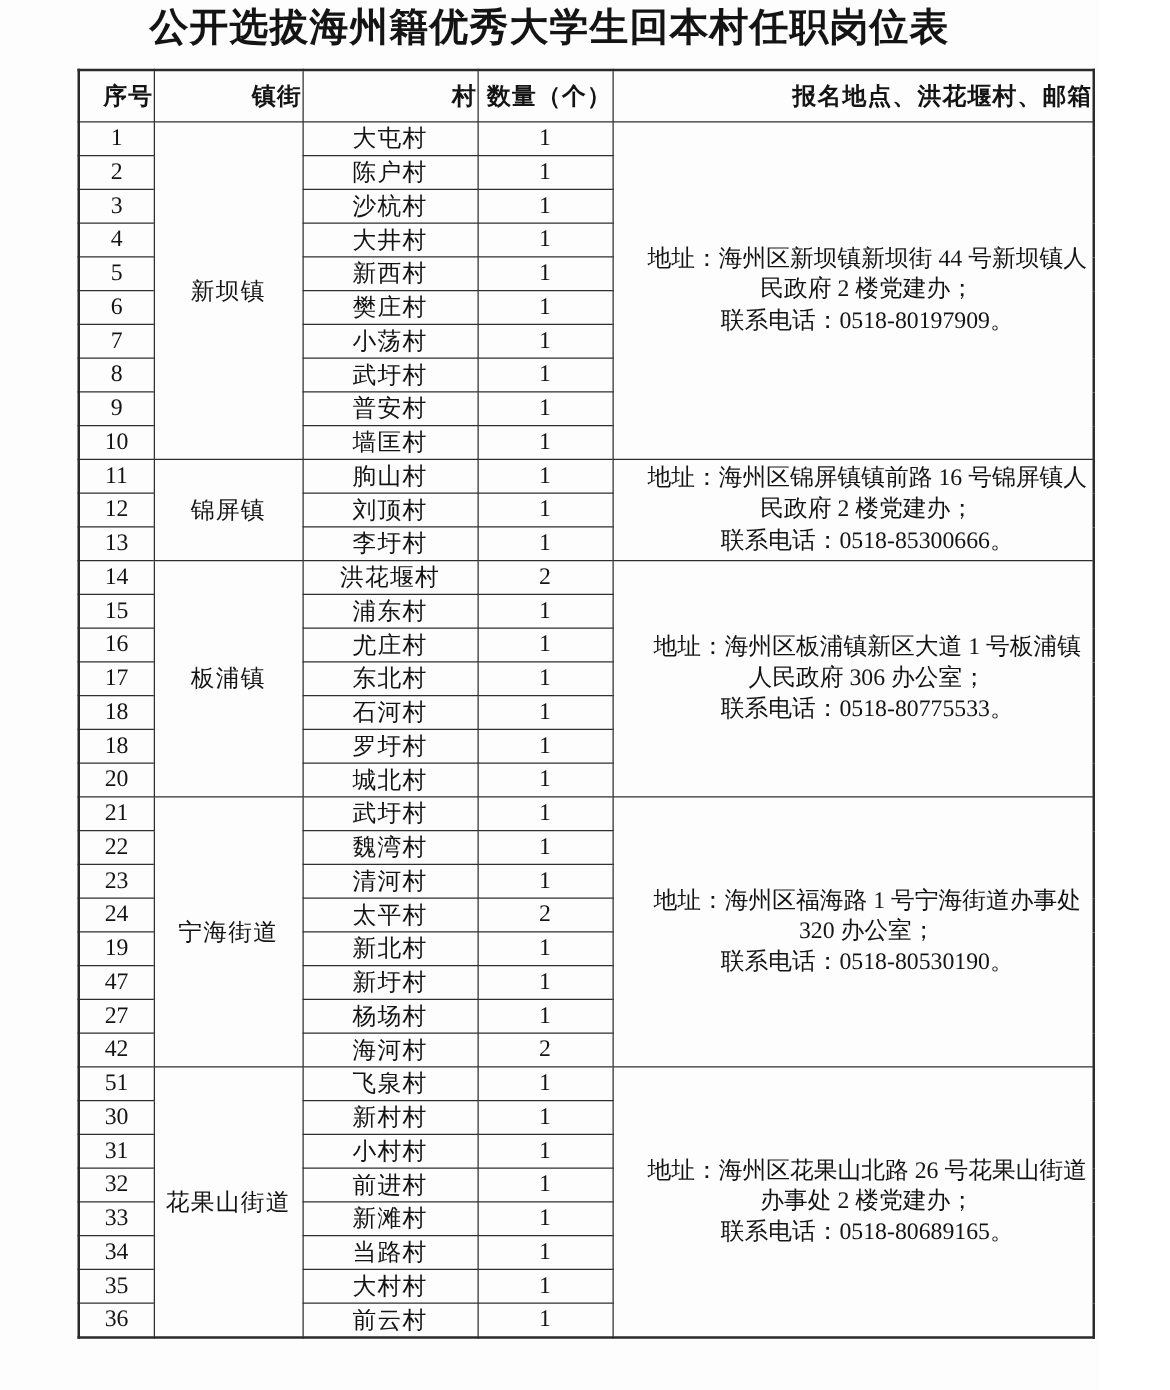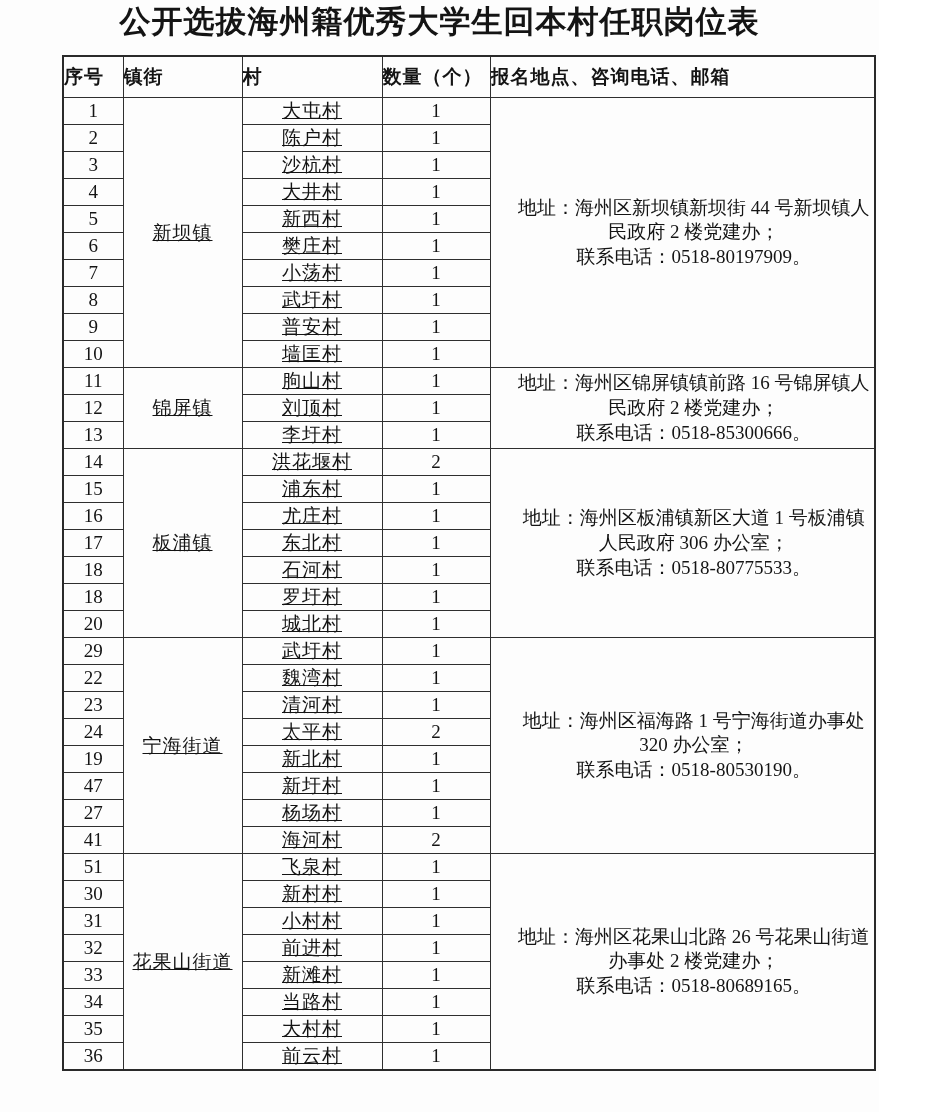--- a/index.html
+++ b/index.html
@@ -36,37 +36,35 @@
   table.positions th,
   table.positions td {
     border: 1px solid #2f2f2f;
     padding: 0;
     overflow: hidden;
   }
   table.positions th {
     height: 40px;
     font-size: 19px;
     font-weight: bold;
-    text-align: left;
+    text-align: right;
     letter-spacing: 1px;
   }
   table.positions td {
     height: 26px;
     font-size: 19px;
     text-align: center;
     vertical-align: middle;
   }
   td.town-cell {
     font-size: 19px;
     letter-spacing: 1px;
-    text-decoration: underline;
   }
   td.village-cell {
     letter-spacing: 1px;
-    text-decoration: underline;
   }
   td.qty-cell {
     font-size: 18px;
   }
   td.contact-cell {
     text-align: left;
     vertical-align: middle;
     font-size: 17.5px;
     line-height: 1.3;
     padding: 4px 8px 4px 7px;
@@ -89,21 +87,21 @@
       <col style="width:140px">
       <col style="width:108px">
       <col style="width:385px">
     </colgroup>
     <thead>
       <tr id="header-row">
           <th>序号</th>
           <th>镇街</th>
           <th>村</th>
           <th>数量（个）</th>
-          <th>报名地点、咨询电话、邮箱</th>
+          <th>报名地点、洪花堰村、邮箱</th>
         </tr>
     </thead>
     <tbody id="table-body">
         <tr>
           <td class="no-cell">1</td>
           <td class="town-cell" rowspan="10">新坝镇</td>
           <td class="village-cell">大屯村</td>
           <td class="qty-cell">1</td>
           <td class="contact-cell" rowspan="10">
             <span class="contact-line">地址：海州区新坝镇新坝街 44 号新坝镇人民政府 2 楼党建办；</span>
@@ -209,21 +207,21 @@
           <td class="no-cell">18</td>
           <td class="village-cell">罗圩村</td>
           <td class="qty-cell">1</td>
         </tr>
         <tr>
           <td class="no-cell">20</td>
           <td class="village-cell">城北村</td>
           <td class="qty-cell">1</td>
         </tr>
         <tr>
-          <td class="no-cell">29</td>
+          <td class="no-cell">21</td>
           <td class="town-cell" rowspan="8">宁海街道</td>
           <td class="village-cell">武圩村</td>
           <td class="qty-cell">1</td>
           <td class="contact-cell" rowspan="8">
             <span class="contact-line">地址：海州区福海路 1 号宁海街道办事处 320 办公室；</span>
             <span class="contact-line">联系电话：0518-80530190。</span>
           </td>
         </tr>
         <tr>
           <td class="no-cell">22</td>
@@ -249,21 +247,21 @@
           <td class="no-cell">47</td>
           <td class="village-cell">新圩村</td>
           <td class="qty-cell">1</td>
         </tr>
         <tr>
           <td class="no-cell">27</td>
           <td class="village-cell">杨场村</td>
           <td class="qty-cell">1</td>
         </tr>
         <tr>
-          <td class="no-cell">41</td>
+          <td class="no-cell">42</td>
           <td class="village-cell">海河村</td>
           <td class="qty-cell">2</td>
         </tr>
         <tr>
           <td class="no-cell">51</td>
           <td class="town-cell" rowspan="8">花果山街道</td>
           <td class="village-cell">飞泉村</td>
           <td class="qty-cell">1</td>
           <td class="contact-cell" rowspan="8">
             <span class="contact-line">地址：海州区花果山北路 26 号花果山街道办事处 2 楼党建办；</span>

